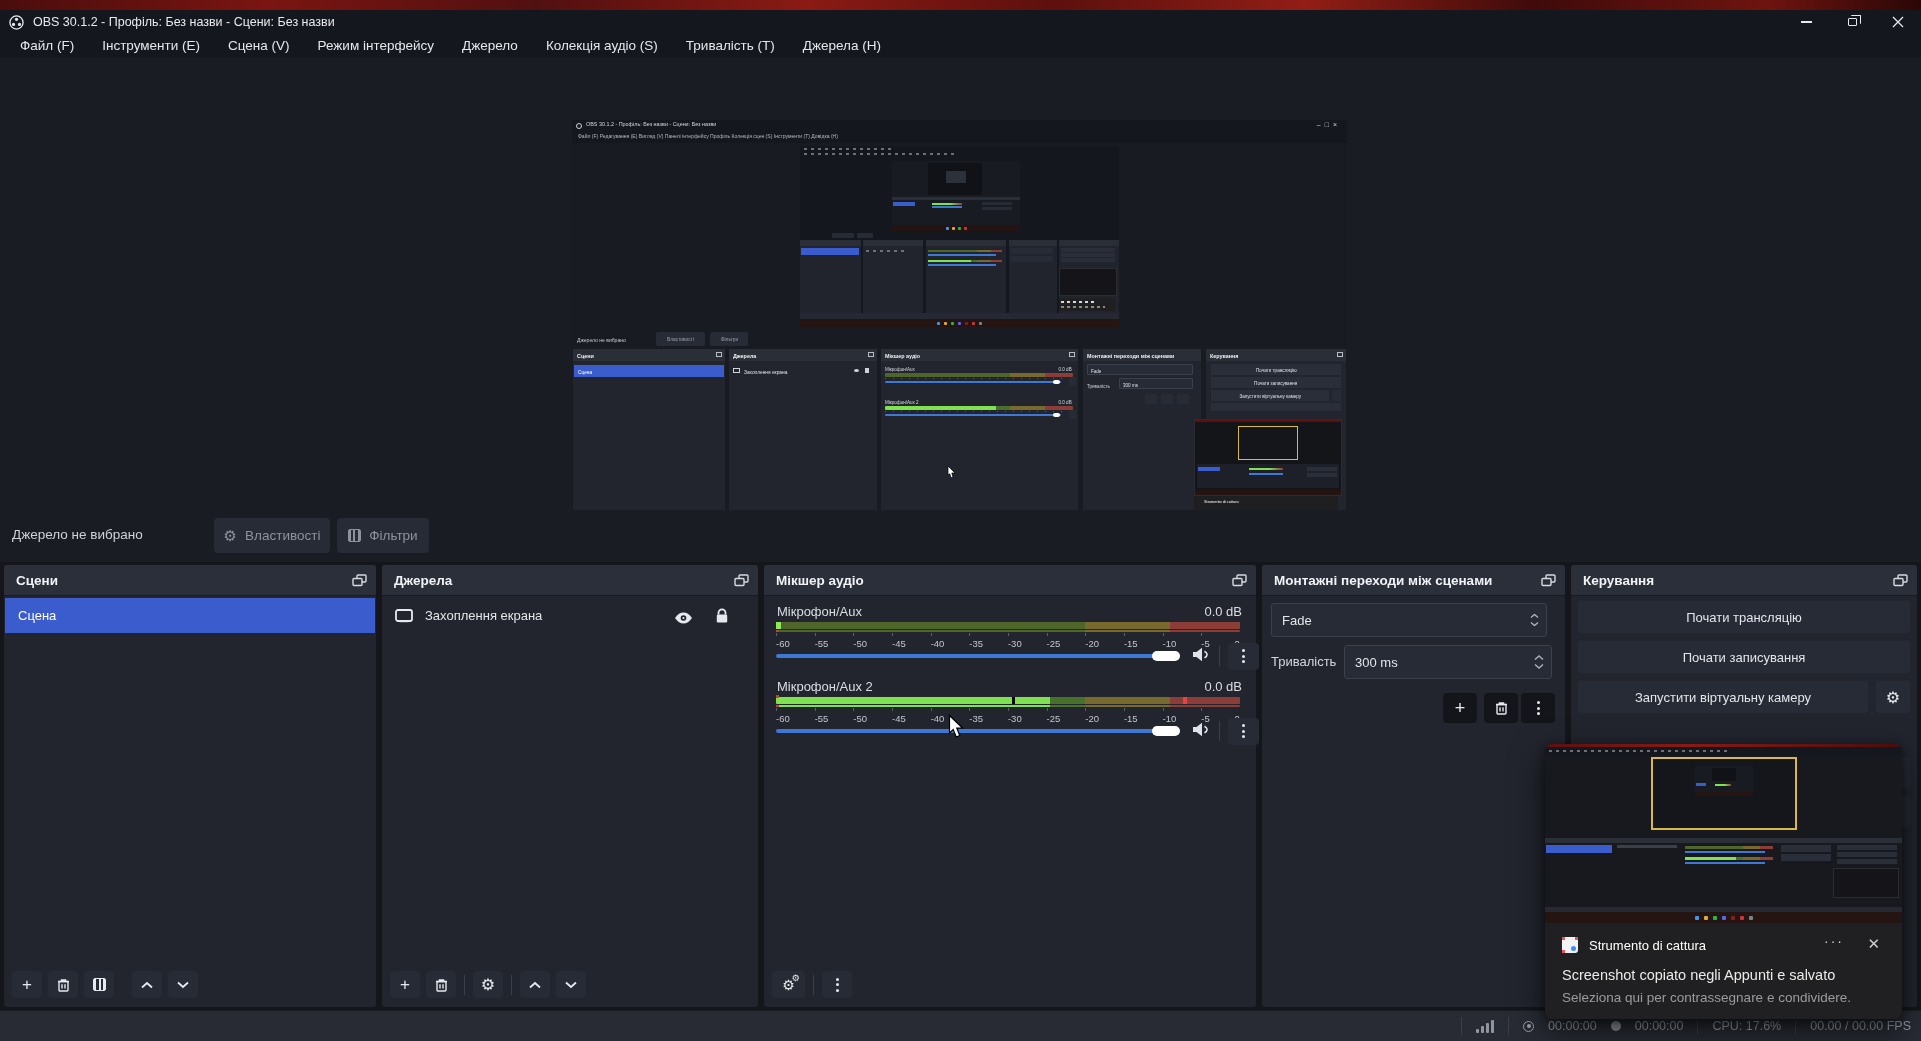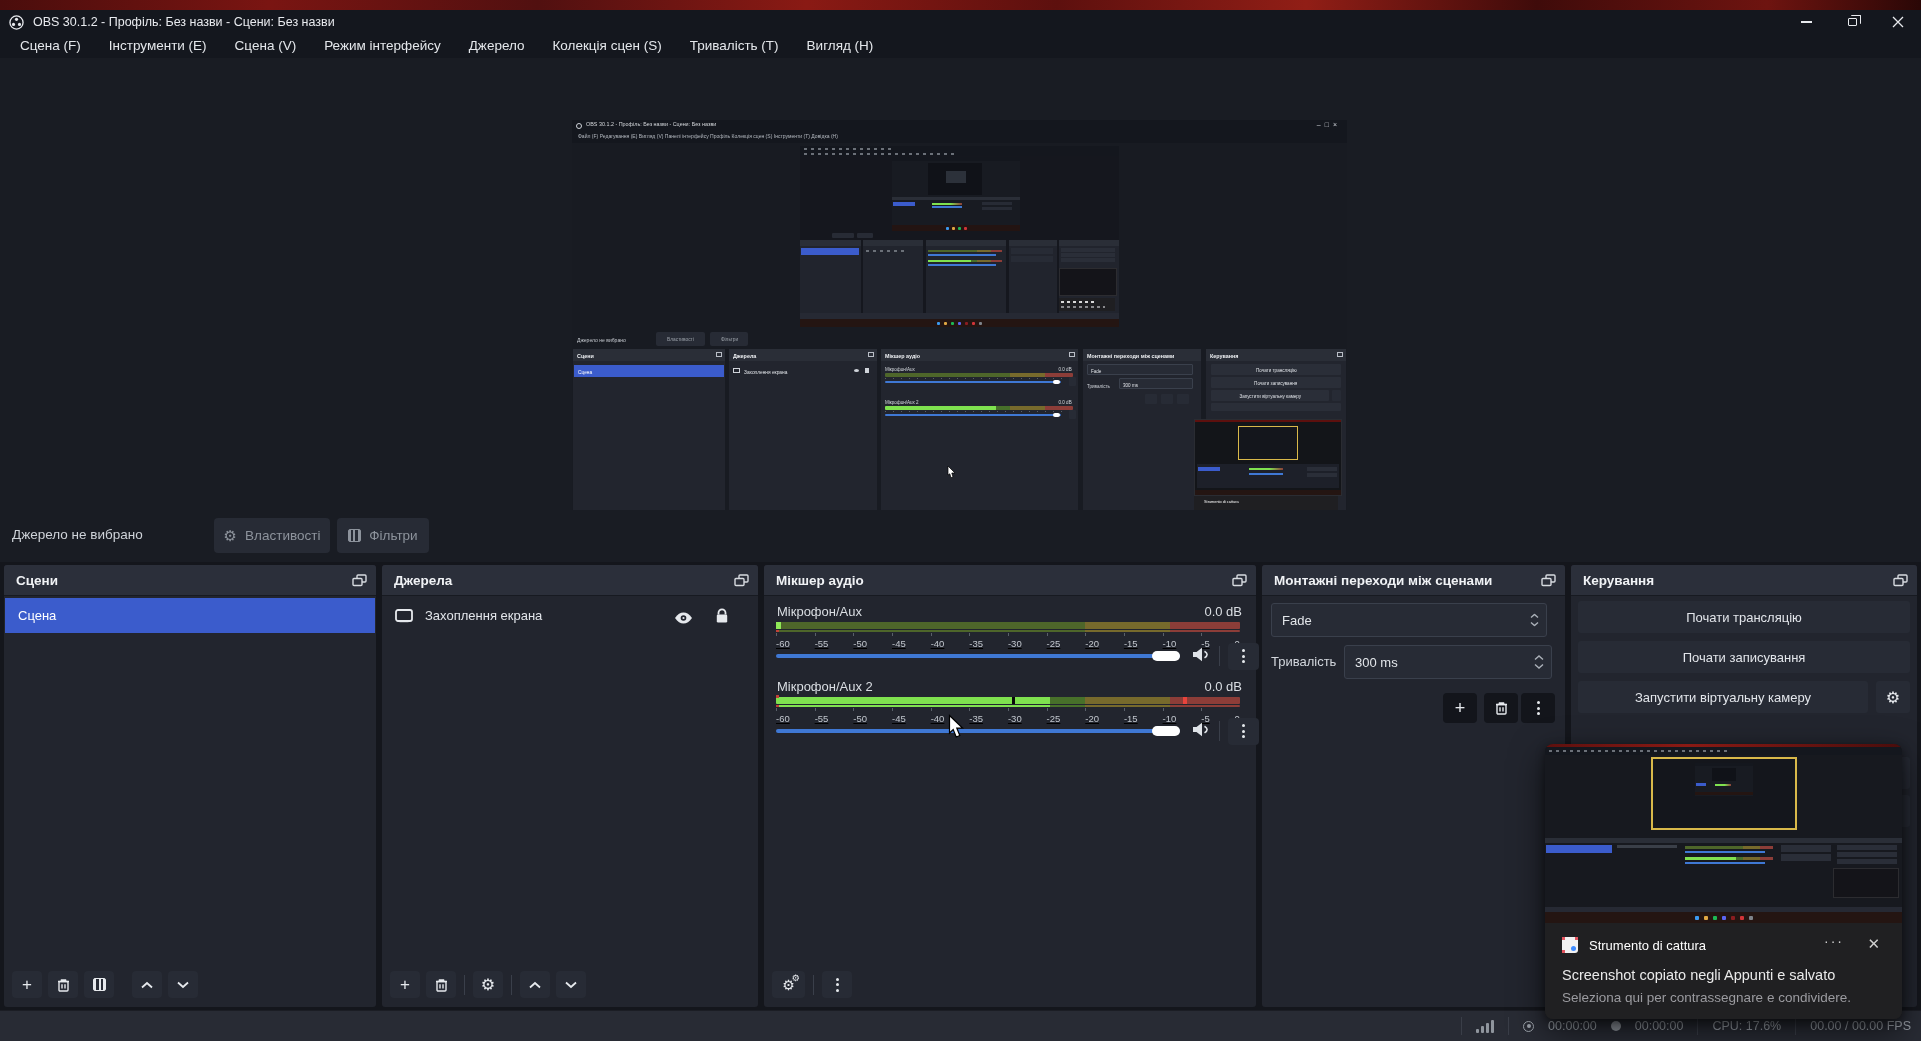--- a/index.html
+++ b/index.html
@@ -96,21 +96,21 @@
   .kebab { display:flex; flex-direction:column; gap:2.5px; align-items:center; }
   .kebab i { width:3px; height:3px; border-radius:50%; background:#e6e9ed; }
 
   
   .ch-name { position:absolute; color:#dadee3; font-size:13px; }
   .ch-db { position:absolute; color:#dadee3; font-size:13px; right:14px; }
   .meterwrap { position:absolute; left:12px; width:464px; }
   .meterbar { position:relative; height:7px; border-radius:1px; }
   .meterbar.thin { height:2px; margin-top:1px; }
   .spark { position:absolute; top:0; bottom:0; }
-  .ticks { display:flex; justify-content:space-between; margin-top:2px;text-decoration:underline; }
+  .ticks { display:flex; justify-content:space-between; margin-top:2px; }
   .ticks span { color:#c2c7ce; font-size:9.5px; }
   .tickmarks { height:3px; background:repeating-linear-gradient(90deg,#596069 0 1px,transparent 1px 8.333%); margin-top:1px; }
   .volrow { position:absolute; left:12px; height:14px; display:flex; align-items:center; }
   .voltrack { position:relative; width:404px; height:14px; }
   .voltrack::before { content:""; position:absolute; left:0; top:5px; width:100%; height:4px; background:#3f78d4; border-radius:2px; }
   .volhandle { position:absolute; right:0; top:2px; width:28px; height:10px; background:#fff; border-radius:5px; }
 
   
   .sel { position:absolute; background:#272b35; border:1px solid #3a404c; border-radius:3px; display:flex; align-items:center; }
   .sel .v { color:#e3e6ea; font-size:13px; margin-left:10px; }
@@ -173,28 +173,28 @@
       </span>
     <span class="wbtn">
       <svg width="12" height="12" viewBox="0 0 12 12">
           <path d="M1 1l10 10M11 1L1 11" stroke="#e8eaee" stroke-width="1.3"></path>
         </svg>
     </span>
   </div>
 </div>
 
 <div class="abs menubar">
-  <span class="mitem">Сцена (F)</span>
+  <span class="mitem">Файл (F)</span>
   <span class="mitem">Інструменти (E)</span>
   <span class="mitem">Сцена (V)</span>
   <span class="mitem">Режим інтерфейсу</span>
   <span class="mitem">Джерело</span>
-  <span class="mitem">Колекція сцен (S)</span>
+  <span class="mitem">Колекція аудіо (S)</span>
   <span class="mitem">Тривалість (T)</span>
-  <span class="mitem">Вигляд (H)</span>
+  <span class="mitem">Джерела (H)</span>
 </div>
 
 <div class="abs workspace">
   <div class="abs canvas">
 
     <div class="abs L1-title">
       <div class="abs L1-logo"></div>
       <span class="tt x45" style="position:absolute;left:14px;top:-3px;color:#d4d7db;">OBS 30.1.2 - Профіль: Без назви - Сцени: Без назви</span>
       <span class="abs L1-ctl">–□×</span>
     </div>

